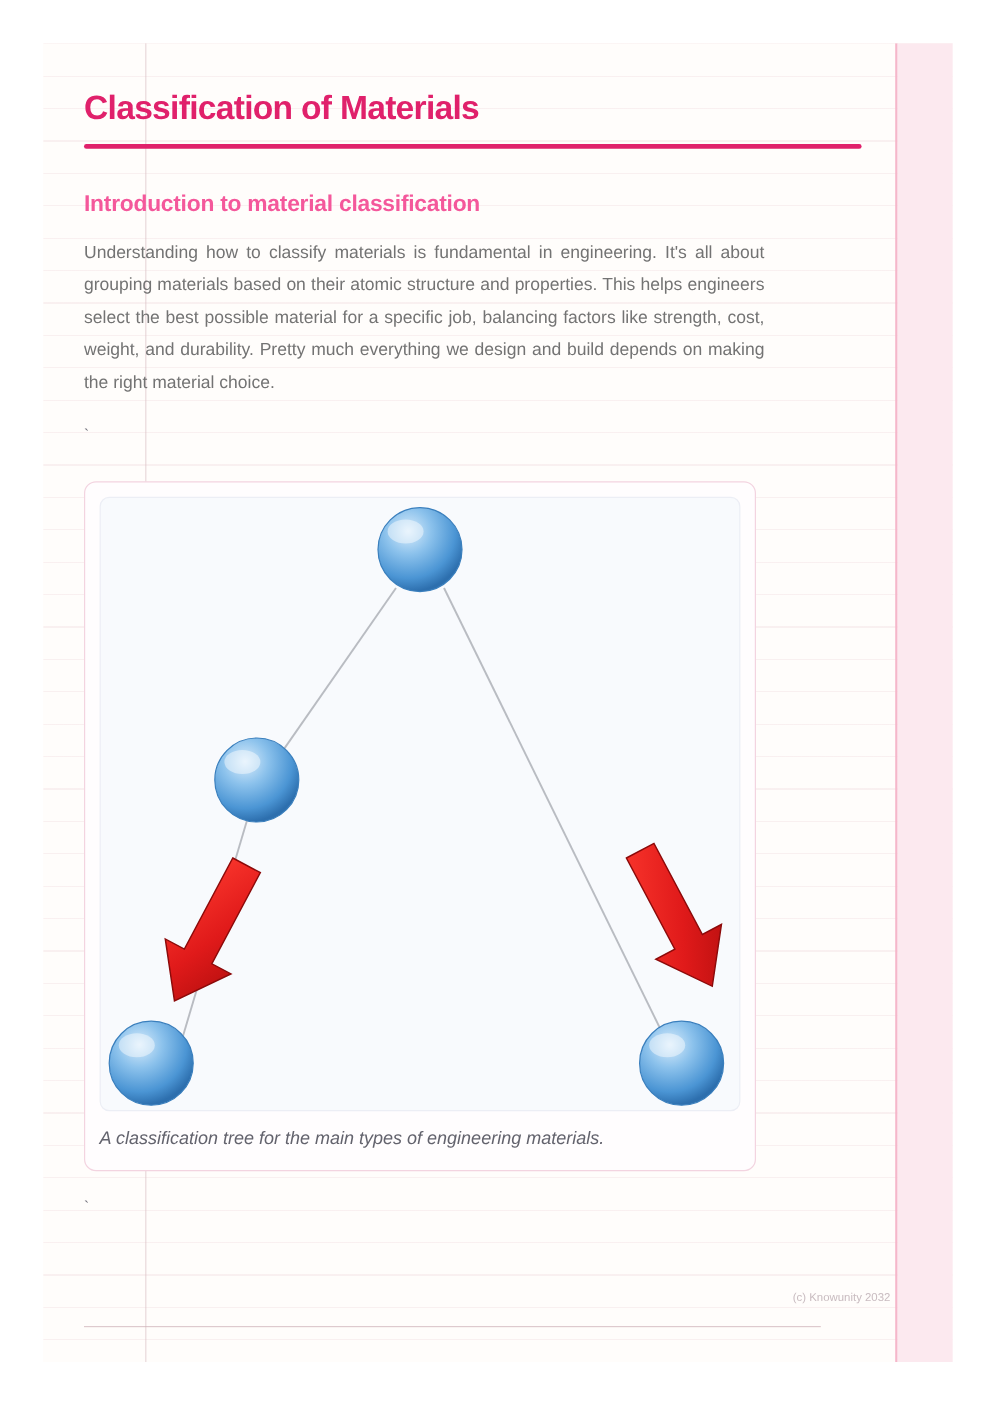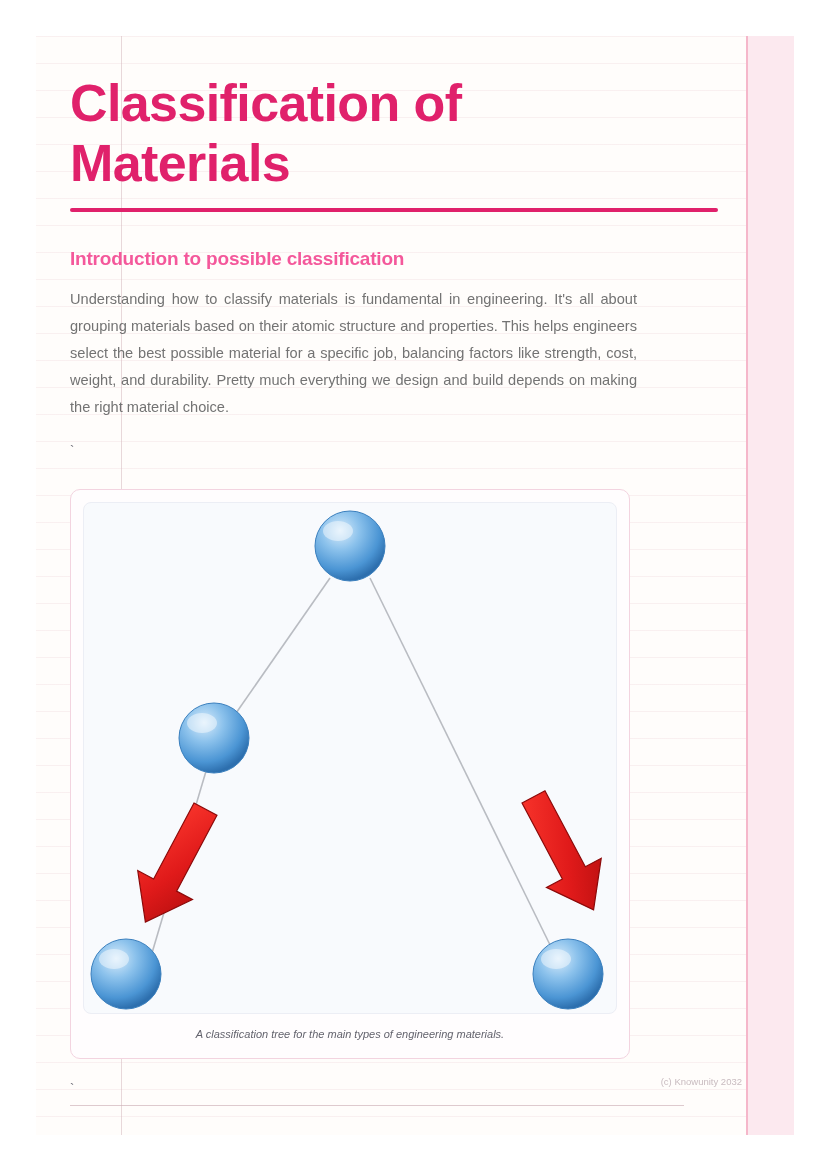--- a/index.html
+++ b/index.html
@@ -89,21 +89,21 @@
   }
 
   .content {
     position: absolute;
     left: 34px;
     top: 22px;
     width: 600px;
   }
 
   .doc-title {
-    font-size: 52px;
+    font-size: 28px;
     font-weight: bold;
     color: #e0216b;
     letter-spacing: -0.6px;
     margin: 0;
     line-height: 1.15;
     padding-top: 16px;
   }
 
   .title-rule {
     margin-top: 14px;
@@ -155,22 +155,22 @@
     border-radius: 8px;
     background: #f8fafd;
     box-sizing: border-box;
     position: relative;
     overflow: hidden;
   }
 
   .figure-caption {
     margin-top: 14px;
     margin-bottom: 6px;
-    text-align: center;
-    font-size: 11px;
+    text-align: left;
+    font-size: 15px;
     font-style: italic;
     color: #63636d;
   }
 
   .copyright {
     position: absolute;
     right: 52px;
     bottom: 48px;
     font-size: 9.5px;
     color: #c9bcc0;
@@ -189,21 +189,21 @@
     <div class="right-band-edge"></div>
     <div class="right-band"></div>
     <div class="bottom-rule"></div>
 
     <div class="content">
 
       <h1 class="doc-title">Classification of Materials</h1>
 
       <div class="title-rule"></div>
 
-      <div class="section-heading">Introduction to possible classification</div>
+      <div class="section-heading">Introduction to material classification</div>
 
       <p class="body-text">Understanding how to classify materials is fundamental in engineering. It's all about grouping materials based on their atomic structure and properties. This helps engineers select the best possible material for a specific job, balancing factors like strength, cost, weight, and durability. Pretty much everything we design and build depends on making the right material choice.</p>
 
       <div class="tick-mark">`</div>
 
       <div class="figure-card">
         <div class="figure-inner">
 
           <svg class="figure-svg" width="534" height="510" viewBox="0 0 534 510">
             <defs>

